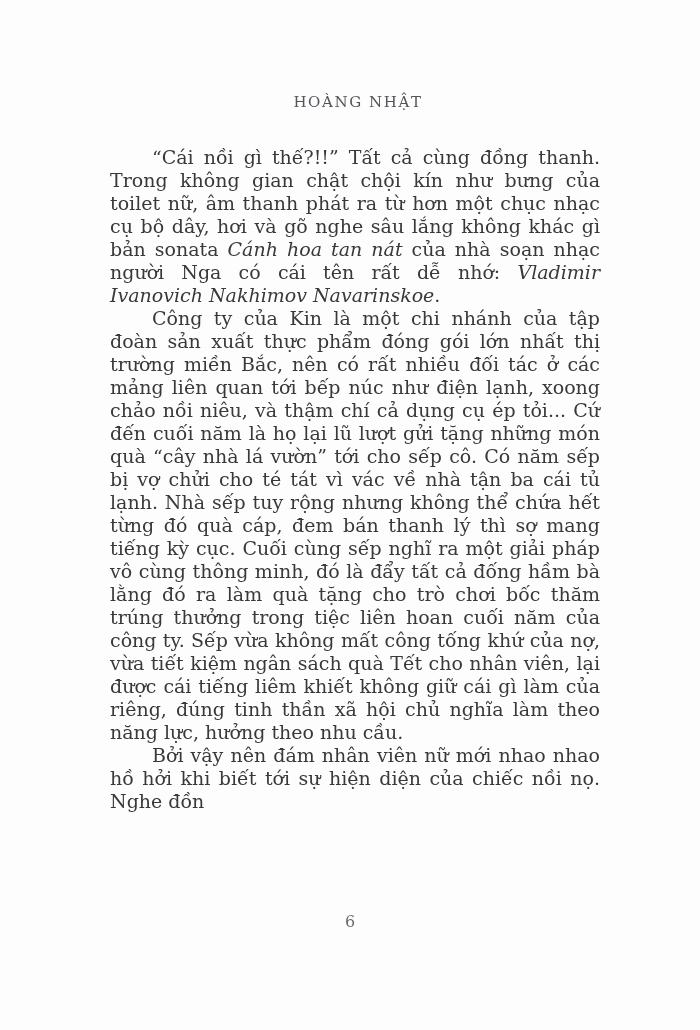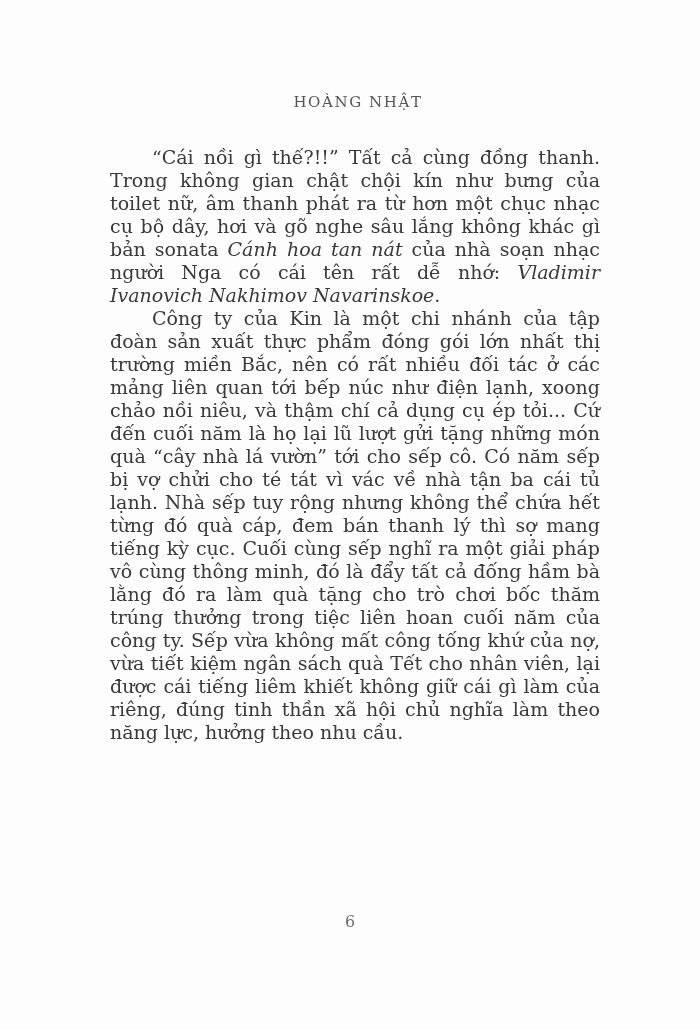--- a/index.html
+++ b/index.html
@@ -55,16 +55,17 @@
 </style>
 </head>
 <body>
 
 <div class="page">
   <div class="running-header">HOÀNG NHẬT</div>
 
   <div class="body-text">
       <p><span>“Cái nồi gì thế?!!” Tất cả cùng đồng thanh. Trong không gian chật chội kín như bưng của toilet nữ, âm thanh phát ra từ hơn một chục nhạc cụ bộ dây, hơi và gõ nghe sâu lắng không khác gì bản sonata </span><em>Cánh hoa tan nát</em><span> của nhà soạn nhạc người Nga có cái tên rất dễ nhớ: </span><em>Vladimir Ivanovich Nakhimov Navarinskoe</em><span>.</span></p>
       <p><span>Công ty của Kin là một chi nhánh của tập đoàn sản xuất thực phẩm đóng gói lớn nhất thị trường miền Bắc, nên có rất nhiều đối tác ở các mảng liên quan tới bếp núc như điện lạnh, xoong chảo nồi niêu, và thậm chí cả dụng cụ ép tỏi... Cứ đến cuối năm là họ lại lũ lượt gửi tặng những món quà “cây nhà lá vườn” tới cho sếp cô. Có năm sếp bị vợ chửi cho té tát vì vác về nhà tận ba cái tủ lạnh. Nhà sếp tuy rộng nhưng không thể chứa hết từng đó quà cáp, đem bán thanh lý thì sợ mang tiếng kỳ cục. Cuối cùng sếp nghĩ ra một giải pháp vô cùng thông minh, đó là đẩy tất cả đống hầm bà lằng đó ra làm quà tặng cho trò chơi bốc thăm trúng thưởng trong tiệc liên hoan cuối năm của công ty. Sếp vừa không mất công tống khứ của nợ, vừa tiết kiệm ngân sách quà Tết cho nhân viên, lại được cái tiếng liêm khiết không giữ cái gì làm của riêng, đúng tinh thần xã hội chủ nghĩa làm theo năng lực, hưởng theo nhu cầu.</span></p>
+      <p><span>Bởi vậy nên đám nhân viên nữ mới nhao nhao hồ hởi khi biết tới sự hiện diện của chiếc nồi nọ. Nghe đồn</span></p>
     </div>
 
   <div class="page-number">6</div>
 </div>
 
 </body></html>

